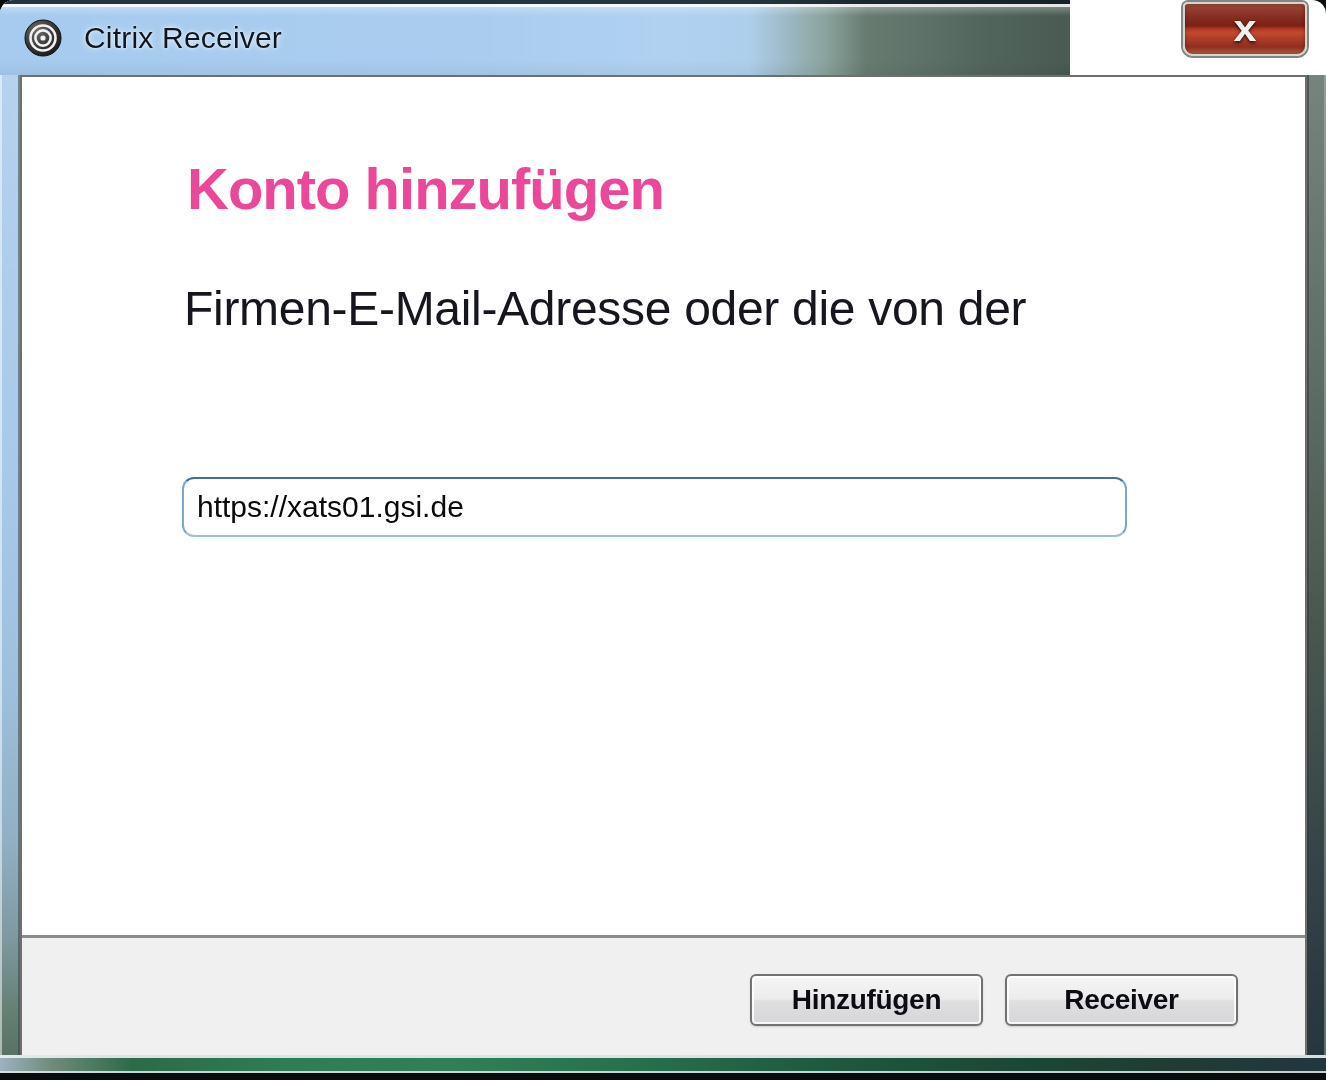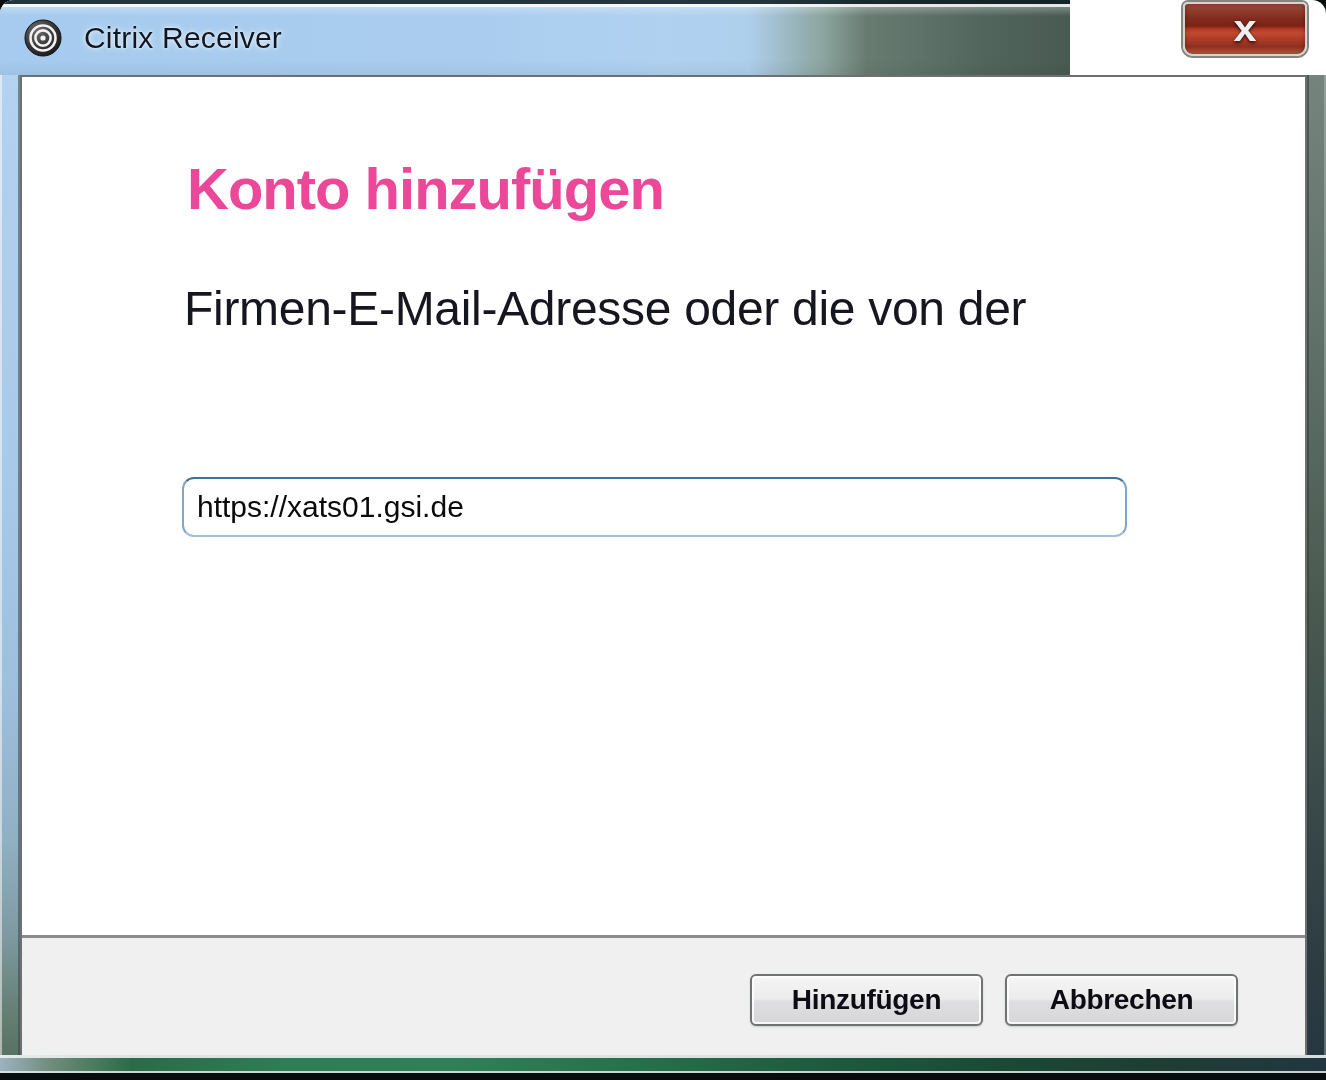--- a/index.html
+++ b/index.html
@@ -161,21 +161,21 @@
       <div>Firmen-E-Mail-Adresse oder die von der</div>
     </div>
 
     <input class="server-input" type="text" value="https://xats01.gsi.de" style="">
 
     <div class="footer">
       <button class="btn btn-add">
         <span>Hinzufügen</span>
       </button>
       <button class="btn btn-cancel">
-        <span>Abbrechen</span>
+        <span>Receiver</span>
       </button>
     </div>
   </div>
 
   <div class="frame-left"></div>
   <div class="frame-right"></div>
   <div class="frame-bottom"></div>
 
 </div>
 

